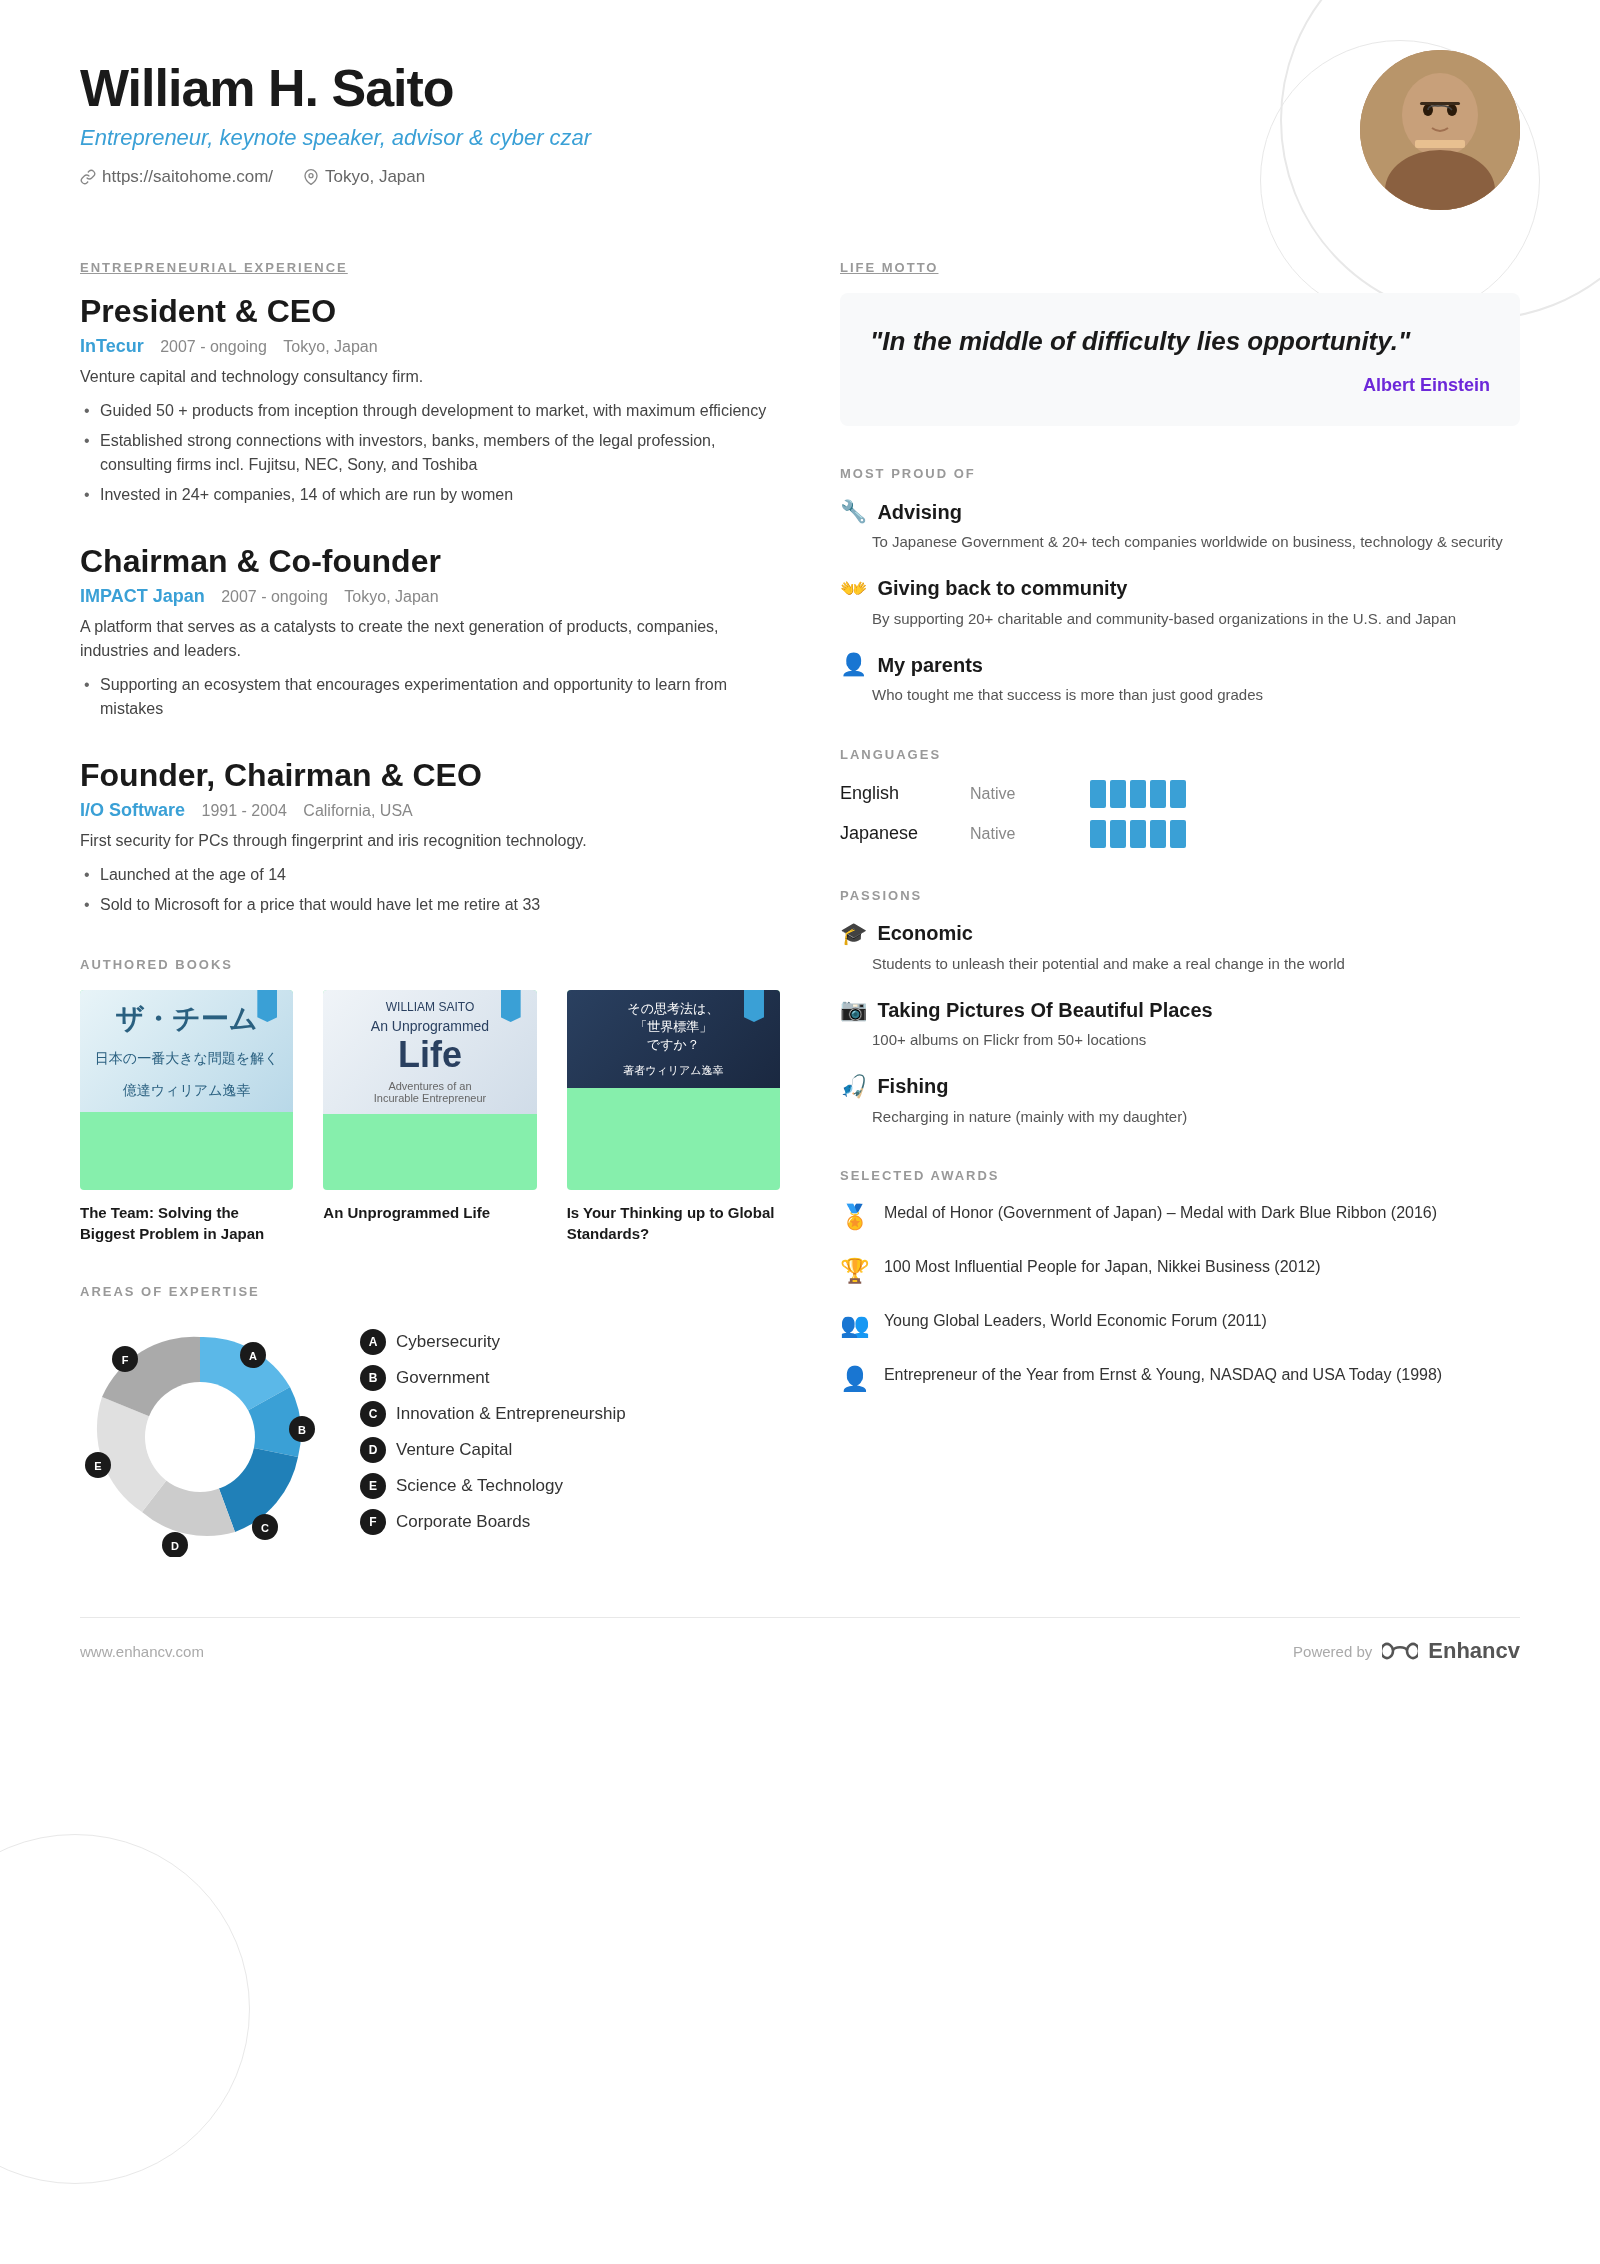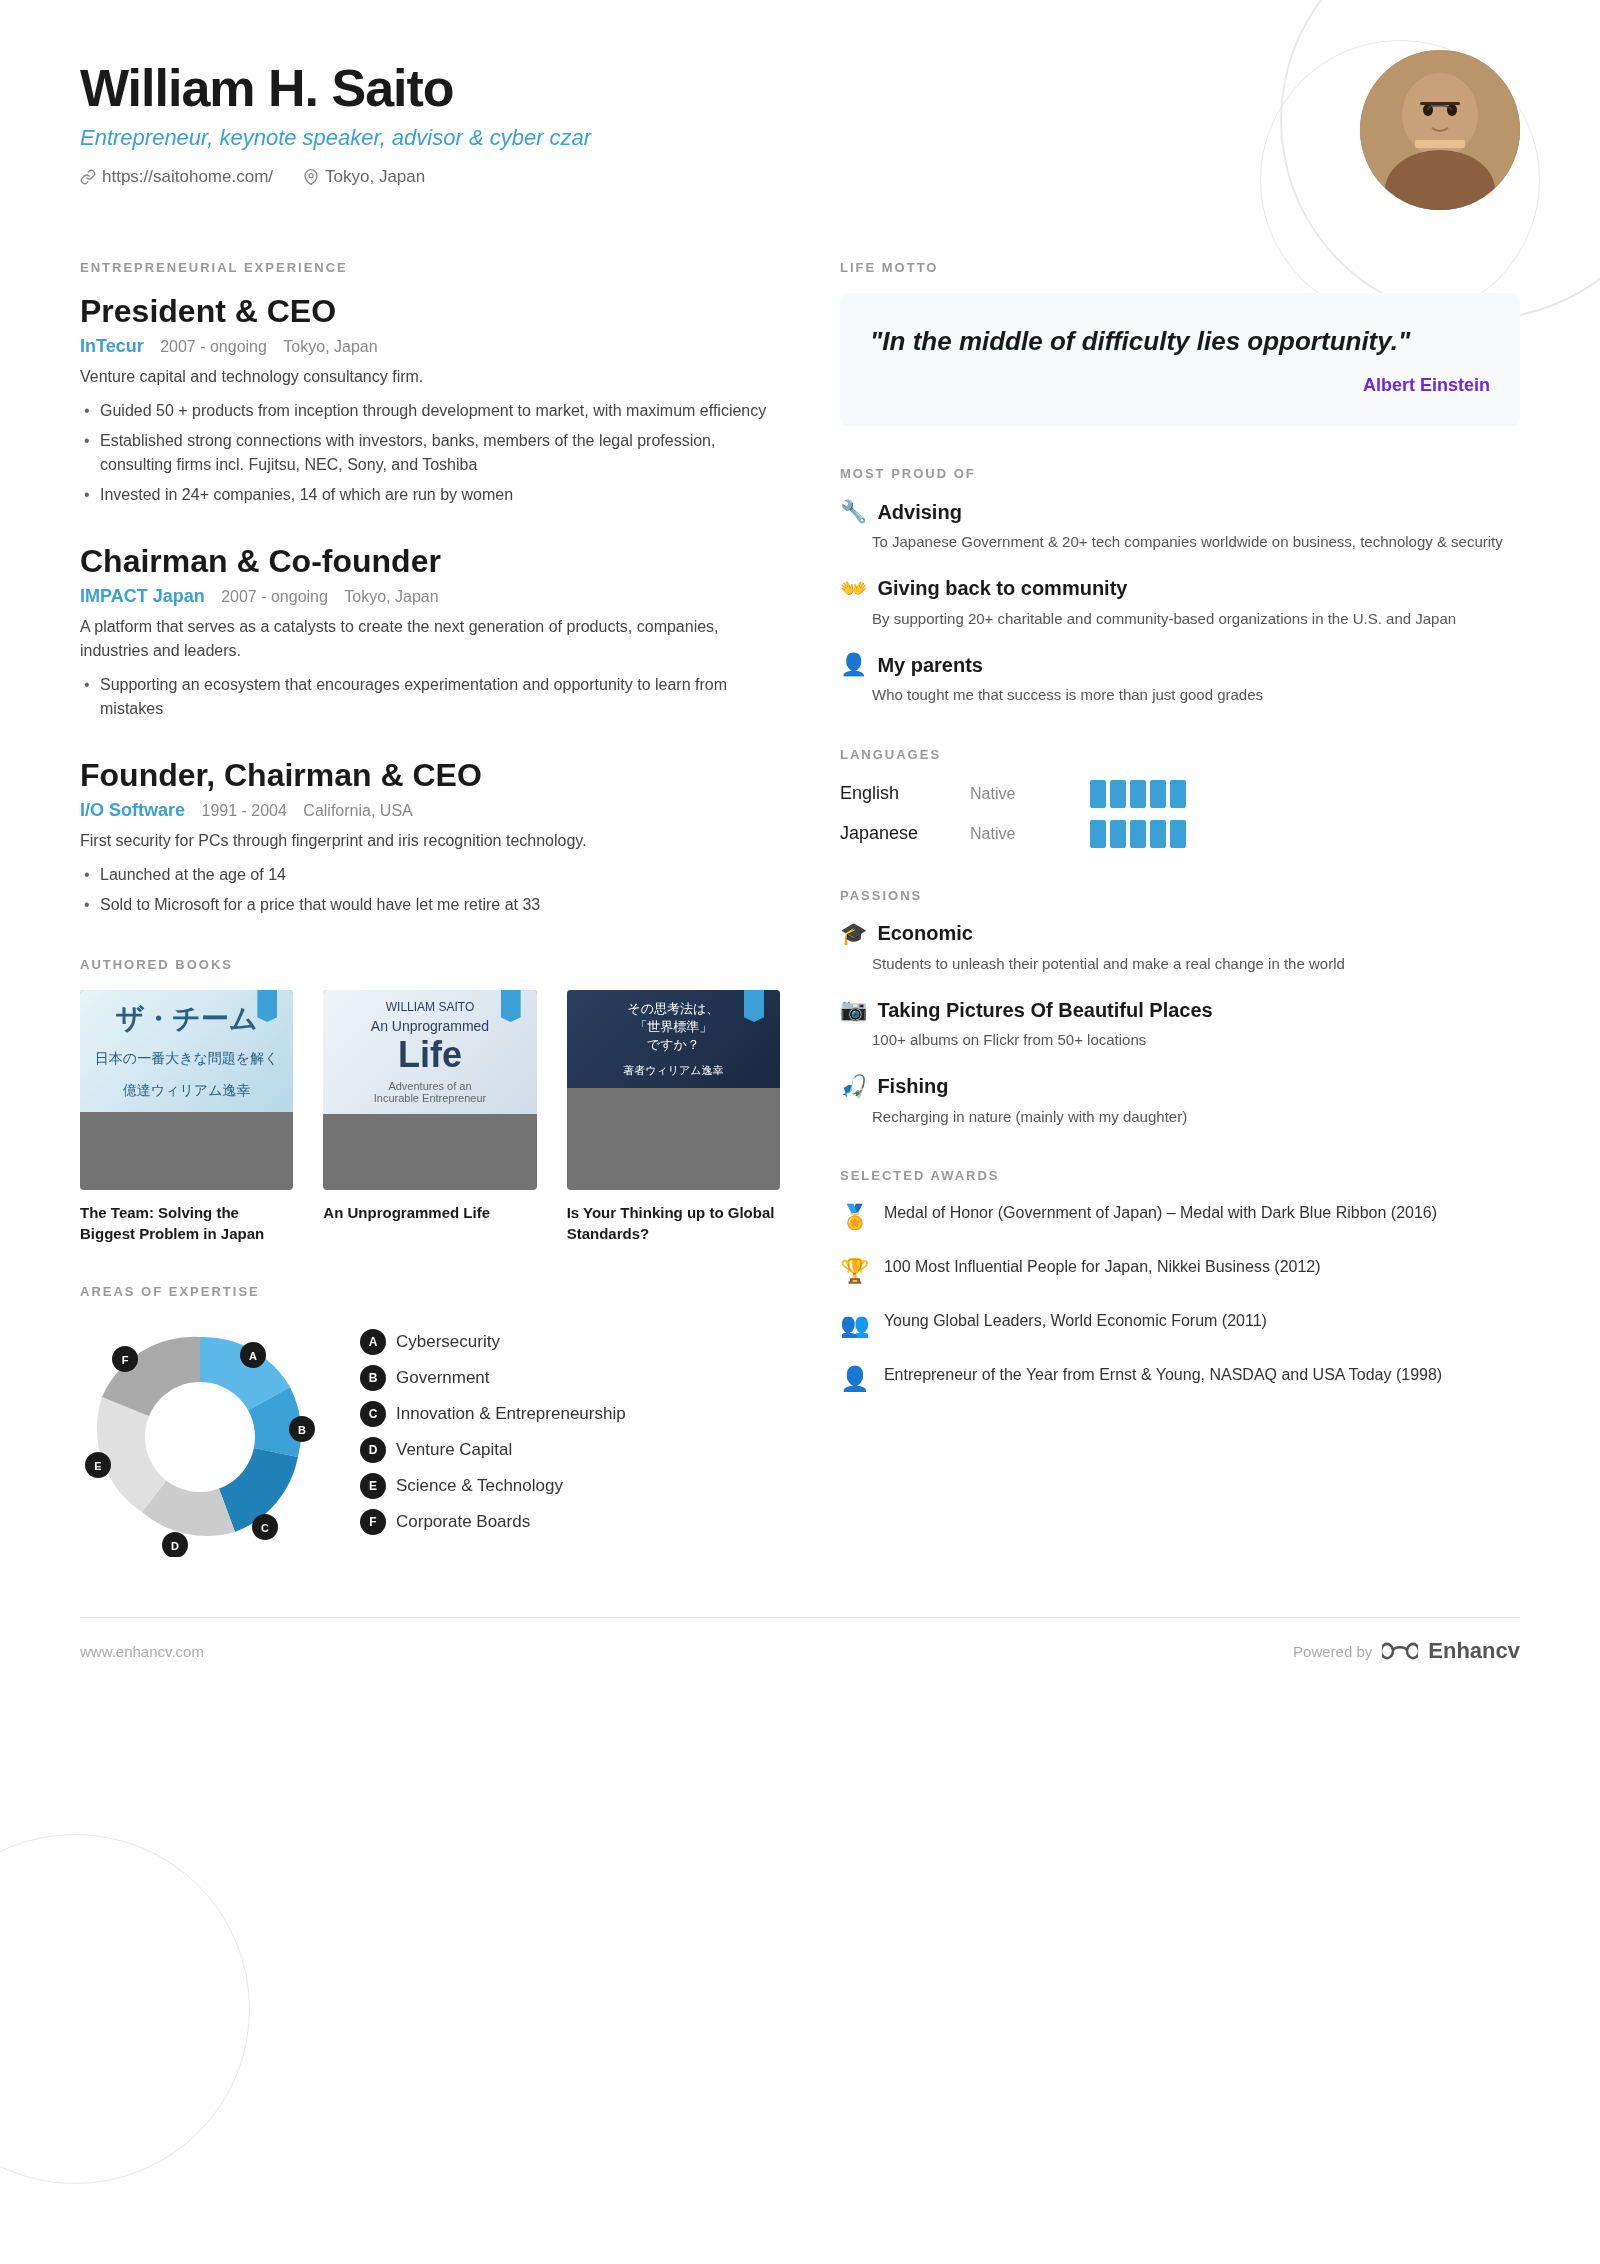--- a/index.html
+++ b/index.html
@@ -121,21 +121,21 @@
     
     .section-label {
       font-size: 13px;
       font-weight: 700;
       letter-spacing: 2px;
       color: #999;
       text-transform: uppercase;
       margin-bottom: 18px;
       margin-top: 40px;
     }
-    .section-label:first-child { margin-top: 0; }
+    .section-label:first-child { margin-top: 0; text-decoration: underline; }
     
     .exp-title {
       font-size: 32px;
       font-weight: 900;
       color: #1a1a1a;
       margin-bottom: 6px;
       margin-top: 12px;
     }
     .exp-company {
       font-size: 18px;
@@ -182,21 +182,21 @@
       display: flex;
       gap: 30px;
       margin-bottom: 16px;
     }
     .book-item {
       flex: 1;
     }
     .book-cover {
       width: 100%;
       height: 200px;
-      background: #737373;
+      background: #86efac;
       border-radius: 4px;
       overflow: hidden;
       margin-bottom: 12px;
       position: relative;
     }
     .book-cover-1 {
       background: linear-gradient(135deg, #e8f4f8 0%, #b8d8e8 100%);
       display: flex;
       align-items: center;
       justify-content: center;

